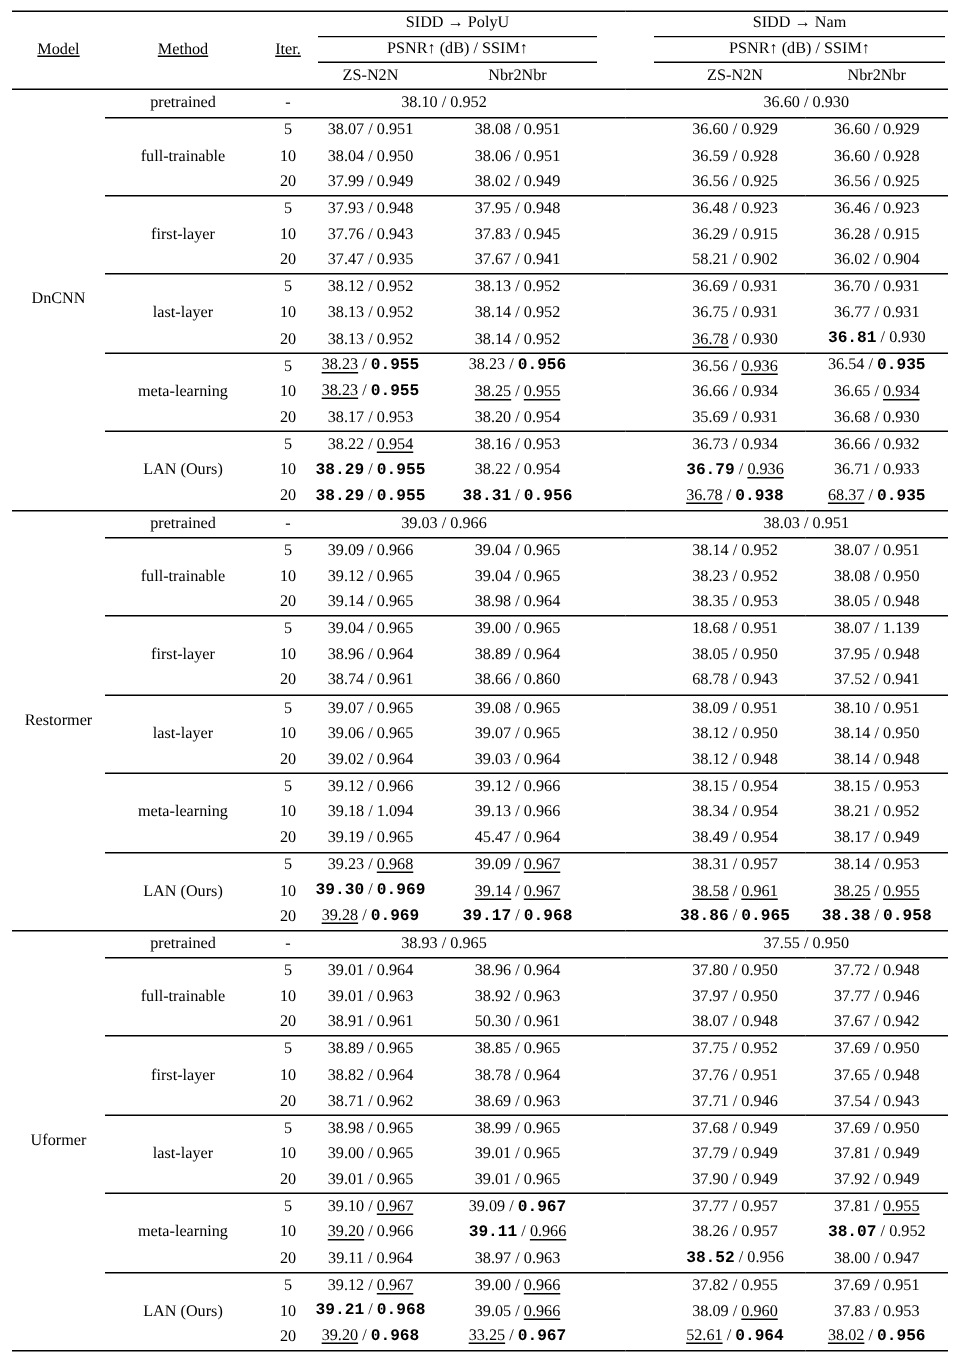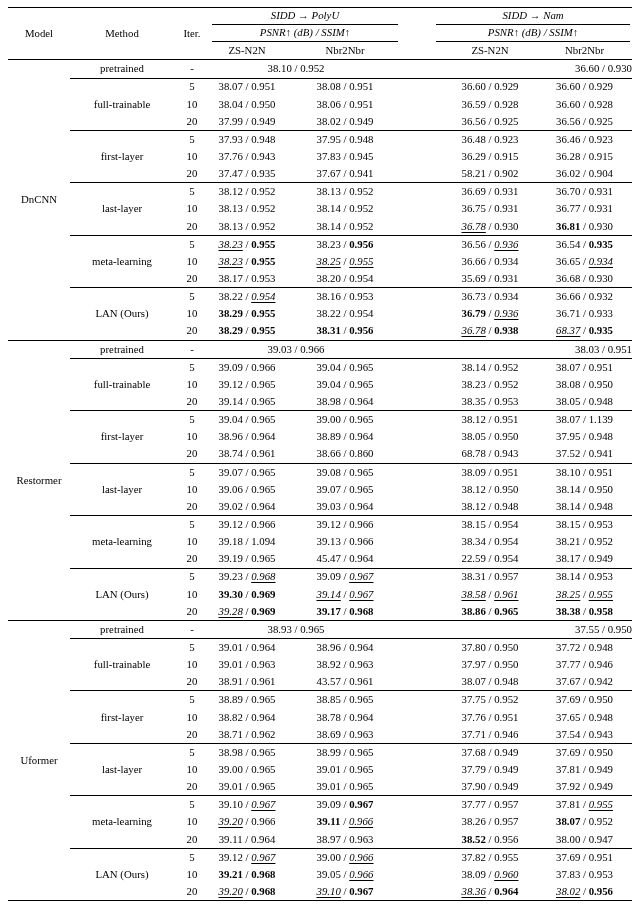--- a/index.html
+++ b/index.html
@@ -16,39 +16,39 @@
     font-size:10.8px;
     border-top:1.5px solid #000;
     border-bottom:1.5px solid #000;
   }
   th, td {
     padding:0; margin:0; font-weight:normal;
     text-align:center; vertical-align:middle;
     height:17.15px; line-height:1.05;
     white-space:nowrap; overflow:hidden;
   }
-  thead th.rspan { border-bottom:1.05px solid #000; }
+  thead th.rspan { border-bottom:1.05px solid #000;text-decoration:underline; }
   thead tr.subhead th { border-bottom:1.05px solid #000; }
   thead th.group { vertical-align:bottom; }
-  .cm { border-bottom:0.9px solid #000; padding-bottom:2.5px;font-style:italic; }
+  .cm { border-bottom:0.9px solid #000; padding-bottom:2.5px; }
   .cm-polyu { margin:0 19px 0 2px; }
   .cm-nam   { margin:0 2px 0 19px; }
 
   
   .c-v1 { padding-right:12px; }
   .c-v2 { padding-right:23px; }
   .c-v3 { padding-left:26px; }
   .c-mp { padding-right:35px; }
-  .c-mn { padding-left:26px;text-align:right; }
+  .c-mn { padding-left:26px; }
 
   tbody tr.sep td { border-top:0.8px solid #000; }
   tbody tr.blocksep td { border-top:1.05px solid #000; }
 
-  b { font-weight:bold; }
-  u { text-decoration:underline; text-underline-offset:2px; text-decoration-thickness:0.8px;font-style:italic; }
+  b { font-weight:bold;font-family:Liberation Mono, monospace; }
+  u { text-decoration:underline; text-underline-offset:2px; text-decoration-thickness:0.8px; }
 </style>
 </head>
 <body>
 
 <div class="page">
 
   <table class="results">
     <colgroup>
       <col style="width:62px">
         <col style="width:104px">
@@ -230,21 +230,21 @@
           <td class="c-v1">39.14 / 0.965</td>
           <td class="c-v2">38.98 / 0.964</td>
           <td class="c-v3">38.35 / 0.953</td>
           <td class="c-v4">38.05 / 0.948</td>
         </tr>
         <tr class="sep">
           <td class="method-cell" rowspan="3">first-layer</td>
           <td class="c-iter">5</td>
           <td class="c-v1">39.04 / 0.965</td>
           <td class="c-v2">39.00 / 0.965</td>
-          <td class="c-v3">38.12 / 0.951</td>
+          <td class="c-v3">18.68 / 0.951</td>
           <td class="c-v4">38.07 / 1.139</td>
         </tr>
         <tr>
           <td class="c-iter">10</td>
           <td class="c-v1">38.96 / 0.964</td>
           <td class="c-v2">38.89 / 0.964</td>
           <td class="c-v3">38.05 / 0.950</td>
           <td class="c-v4">37.95 / 0.948</td>
         </tr>
         <tr>
@@ -288,21 +288,21 @@
           <td class="c-iter">10</td>
           <td class="c-v1">39.18 / 1.094</td>
           <td class="c-v2">39.13 / 0.966</td>
           <td class="c-v3">38.34 / 0.954</td>
           <td class="c-v4">38.21 / 0.952</td>
         </tr>
         <tr>
           <td class="c-iter">20</td>
           <td class="c-v1">39.19 / 0.965</td>
           <td class="c-v2">45.47 / 0.964</td>
-          <td class="c-v3">22.59 / 0.954</td>
+          <td class="c-v3">38.49 / 0.954</td>
           <td class="c-v4">38.17 / 0.949</td>
         </tr>
         <tr class="sep">
           <td class="method-cell" rowspan="3">LAN (Ours)</td>
           <td class="c-iter">5</td>
           <td class="c-v1">39.23 / <u>0.968</u></td>
           <td class="c-v2">39.09 / <u>0.967</u></td>
           <td class="c-v3">38.31 / 0.957</td>
           <td class="c-v4">38.14 / 0.953</td>
         </tr>
@@ -338,21 +338,21 @@
         <tr>
           <td class="c-iter">10</td>
           <td class="c-v1">39.01 / 0.963</td>
           <td class="c-v2">38.92 / 0.963</td>
           <td class="c-v3">37.97 / 0.950</td>
           <td class="c-v4">37.77 / 0.946</td>
         </tr>
         <tr>
           <td class="c-iter">20</td>
           <td class="c-v1">38.91 / 0.961</td>
-          <td class="c-v2">43.57 / 0.961</td>
+          <td class="c-v2">50.30 / 0.961</td>
           <td class="c-v3">38.07 / 0.948</td>
           <td class="c-v4">37.67 / 0.942</td>
         </tr>
         <tr class="sep">
           <td class="method-cell" rowspan="3">first-layer</td>
           <td class="c-iter">5</td>
           <td class="c-v1">38.89 / 0.965</td>
           <td class="c-v2">38.85 / 0.965</td>
           <td class="c-v3">37.75 / 0.952</td>
           <td class="c-v4">37.69 / 0.950</td>
@@ -426,20 +426,20 @@
         <tr>
           <td class="c-iter">10</td>
           <td class="c-v1"><b>39.21</b> / <b>0.968</b></td>
           <td class="c-v2">39.05 / <u>0.966</u></td>
           <td class="c-v3">38.09 / <u>0.960</u></td>
           <td class="c-v4">37.83 / 0.953</td>
         </tr>
         <tr>
           <td class="c-iter">20</td>
           <td class="c-v1"><u>39.20</u> / <b>0.968</b></td>
-          <td class="c-v2"><u>39.10</u> / <b>0.967</b></td>
-          <td class="c-v3"><u>38.36</u> / <b>0.964</b></td>
+          <td class="c-v2"><u>33.25</u> / <b>0.967</b></td>
+          <td class="c-v3"><u>52.61</u> / <b>0.964</b></td>
           <td class="c-v4"><u>38.02</u> / <b>0.956</b></td>
         </tr>
       </tbody>
   </table>
 
 </div>
 
 </body></html>

